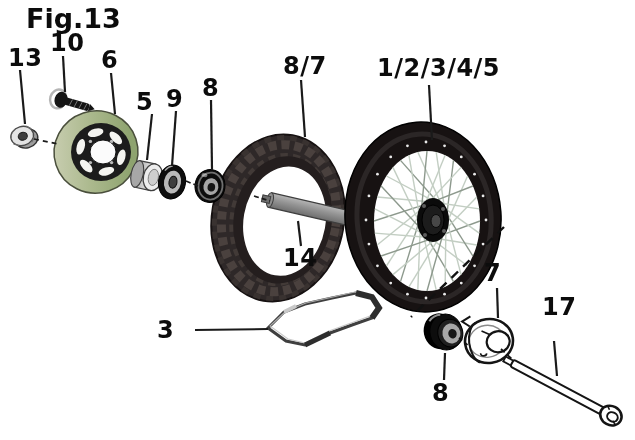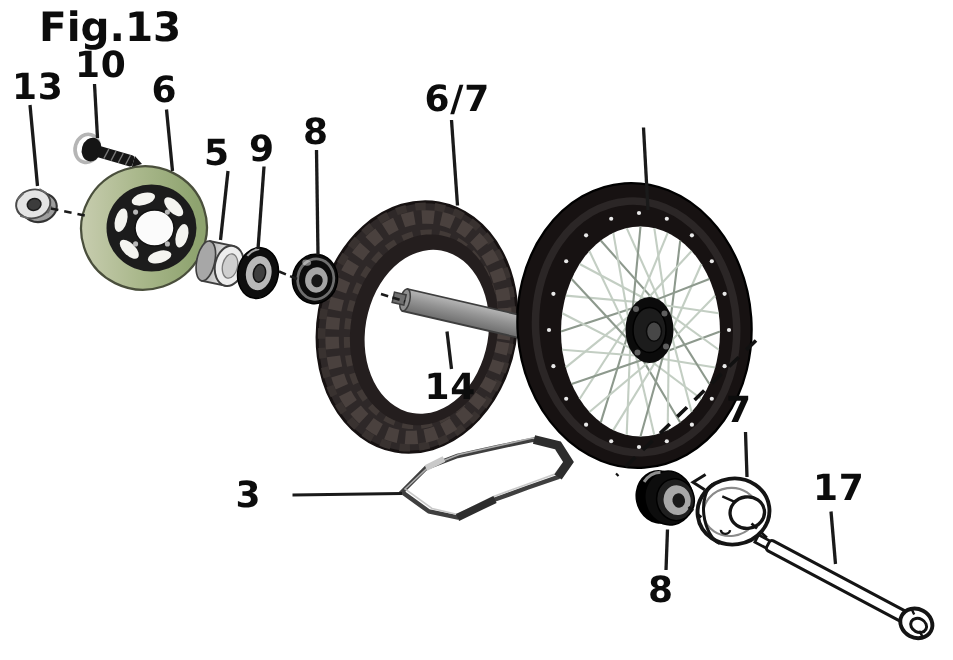--- a/index.html
+++ b/index.html
@@ -242,19 +242,20 @@
   </svg>
 
   <div class="fig-title">Fig.13</div>
 
   <div class="callout" style="left:8px;top:46px">13</div>
   <div class="callout" style="left:50px;top:31px">10</div>
   <div class="callout" style="left:101px;top:48px">6</div>
   <div class="callout" style="left:136px;top:90px">5</div>
   <div class="callout" style="left:166px;top:87px">9</div>
   <div class="callout" style="left:202px;top:76px">8</div>
-  <div class="callout" style="left:283px;top:54px">6/7</div>
+  <div class="callout" style="left:283px;top:54px">8/7</div>
+  <div class="callout" style="left:377px;top:56px">1/2/3/4/5</div>
   <div class="callout" style="left:283px;top:246px">14</div>
   <div class="callout" style="left:157px;top:318px">3</div>
   <div class="callout" style="left:484px;top:261px">7</div>
   <div class="callout" style="left:432px;top:381px">8</div>
-  <div class="callout" style="left:542px;top:313px">17</div>
+  <div class="callout" style="left:542px;top:295px">17</div>
 </div>
 
 </body></html>

